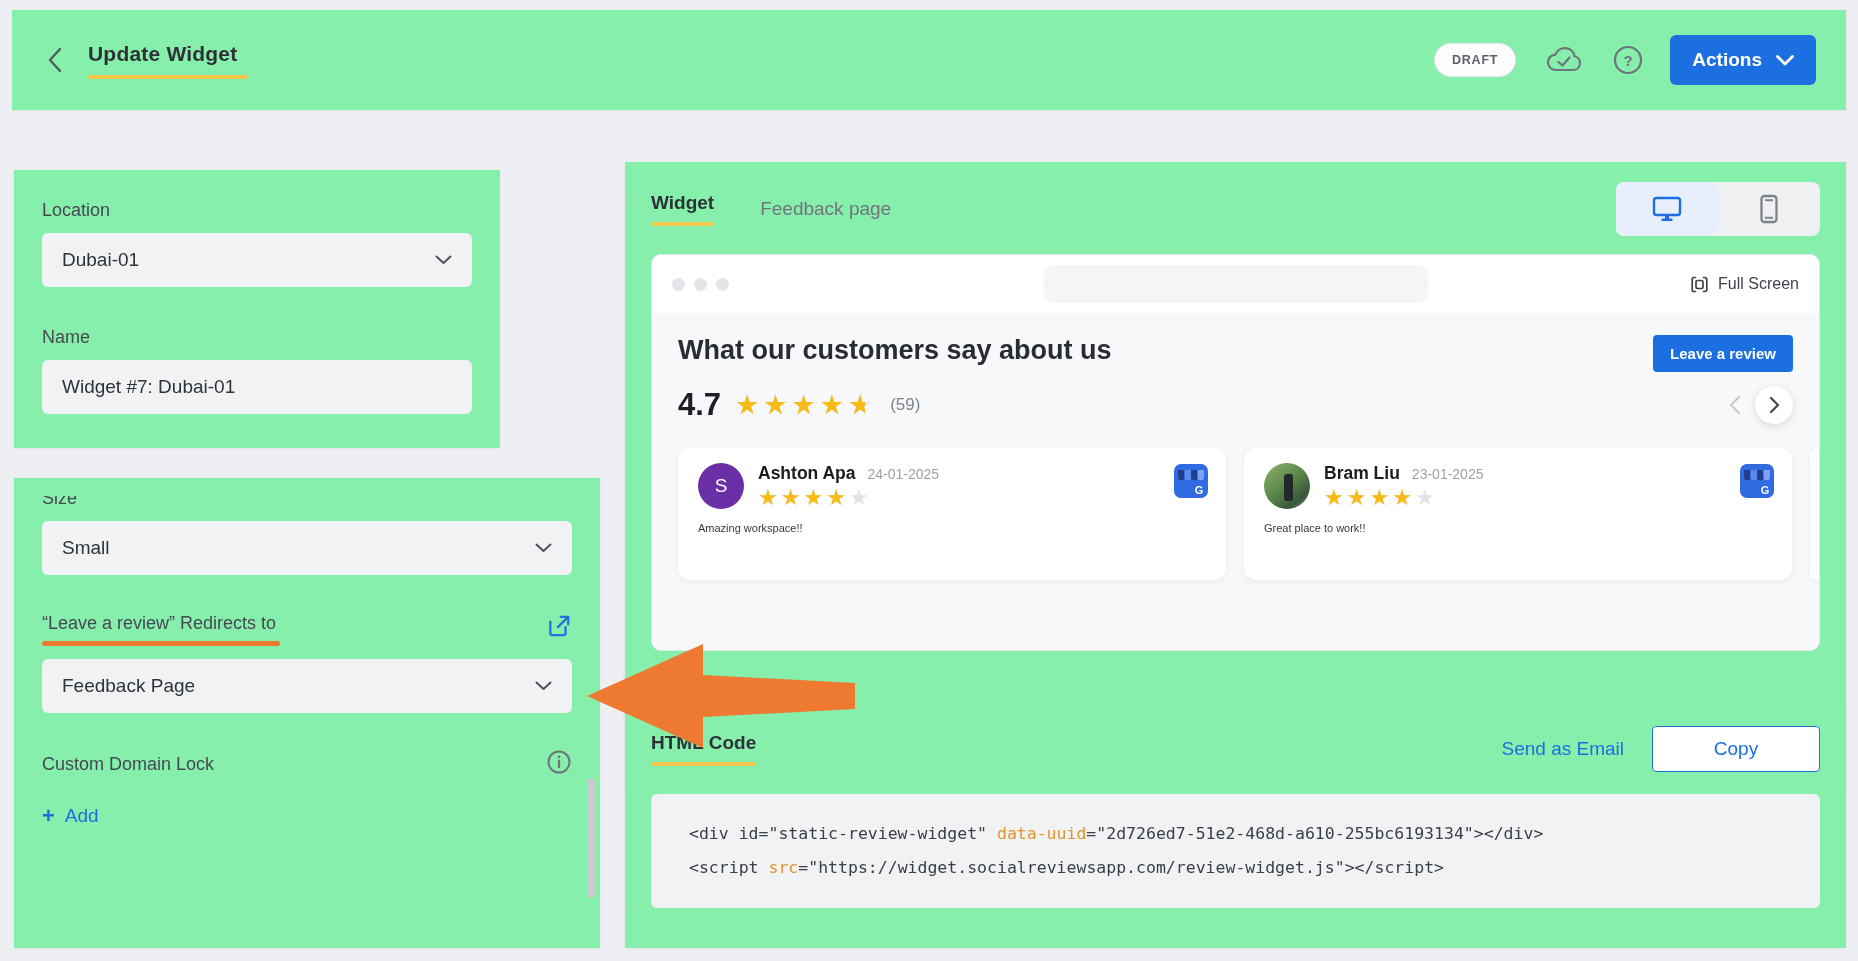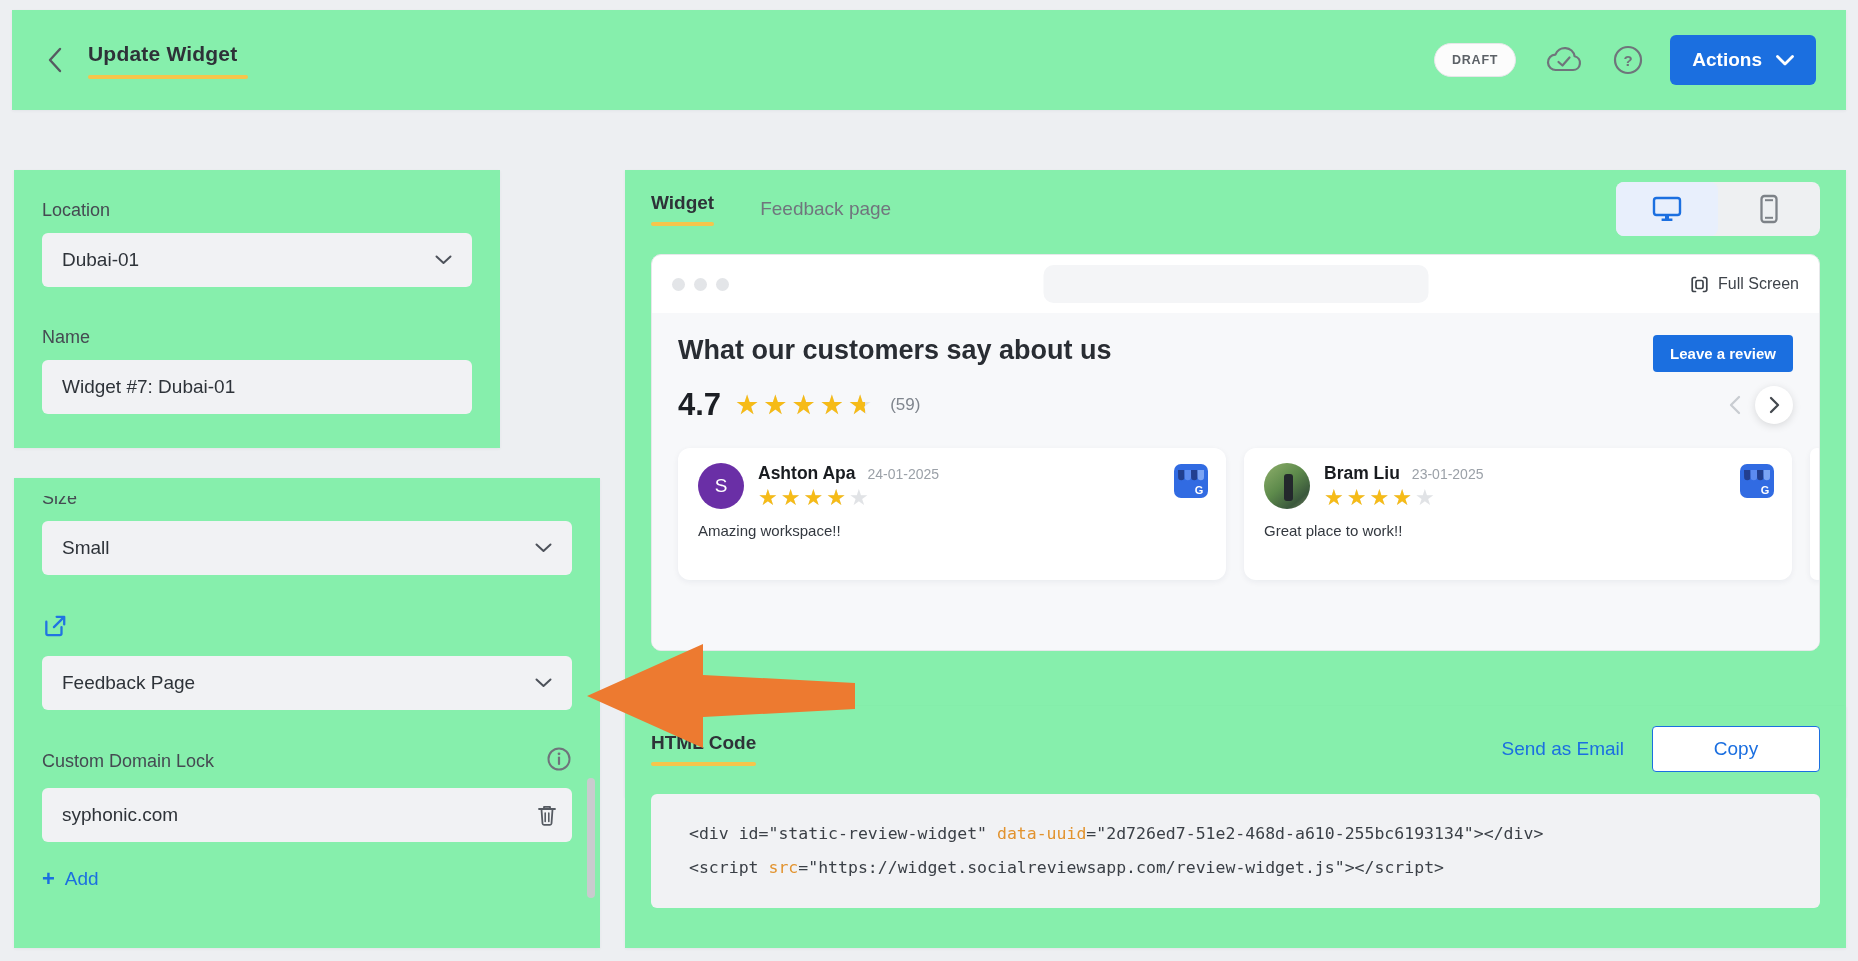--- a/index.html
+++ b/index.html
@@ -37,21 +37,21 @@
   .label-row { display:flex; align-items:flex-start; justify-content:space-between; }
   .orange-underline { width:238px; height:5px; background:#ed7a30; border-radius:3px; margin-top:7px; }
   .input-wrap { position:relative; }
   .input-wrap .text-input { padding-right:52px; cursor:text; }
   .trash-btn { position:absolute; right:14px; top:50%; transform:translateY(-50%); display:flex; cursor:pointer; }
   .add-link { display:flex; align-items:center; gap:10px; margin-top:26px; color:#1b6fe0; font-size:19px; cursor:pointer; width:max-content; }
   .add-plus { font-size:22px; font-weight:600; line-height:1; }
   .scroll-thumb { position:absolute; right:5px; top:300px; width:8px; height:120px; background:#c9cbce; border-radius:4px; cursor:grab; }
 
   
-  #preview { left:625px; top:170px; width:1221px; height:627px; padding:12px 26px; }
+  #preview { left:625px; top:162px; width:1221px; height:627px; padding:20px 26px; }
   .tabs-row { display:flex; align-items:center; }
   .tab { margin-right:46px; cursor:pointer; }
   .tab .tlbl { font-size:19px; color:#70757d; }
   .tab.active .tlbl { color:#2e3238; font-weight:600; }
   .tab .yellow-underline { margin-top:8px; }
   .device-toggle { margin-left:auto; background:#eef0f2; border-radius:8px; display:flex; height:54px; width:204px; }
   .seg { flex:1; display:flex; align-items:center; justify-content:center; border-radius:8px; cursor:pointer; }
   .seg.active { background:#e8effc; }
 
   .browser { margin-top:18px; border:1px solid #e6e8ea; border-radius:10px; overflow:hidden; height:397px; background:#fff; }
@@ -82,21 +82,21 @@
   .rcard { width:548px; height:132px; background:#fff; border-radius:12px; box-shadow:0 2px 6px rgba(20,30,60,.06); padding:15px 20px; position:relative; flex:none; }
   .rhead { display:flex; gap:14px; }
   .avatar { width:46px; height:46px; border-radius:50%; flex:none; }
   .avatar.initial { background:#6a2fa6; color:#fff; display:flex; align-items:center; justify-content:center; font-size:19px; }
   .avatar.photo { background:linear-gradient(140deg,#90b06c 0%,#5d8a4b 45%,#3a573c 78%,#7b8a65 100%); position:relative; overflow:hidden; }
   .avatar.photo::after { content:""; position:absolute; left:20px; top:11px; width:9px; height:27px; background:#23282c; border-radius:3px; }
   .rname-row { display:flex; align-items:baseline; gap:12px; }
   .rname { font-size:17.5px; font-weight:700; color:#191c20; }
   .rdate { font-size:14px; color:#9ba1a8; }
   .gicon { position:absolute; right:18px; top:16px; }
-  .rtext { font-size:15px; color:#33383f; margin-top:13px; }
+  .rtext { font-size:11px; color:#33383f; margin-top:13px; }
   .sliver { width:14px; border-radius:10px; background:#fff; box-shadow:0 2px 6px rgba(20,30,60,.06); flex:none; }
 
   
   #codecard { left:625px; top:706px; width:1221px; height:242px; padding:20px 26px; }
   .code-head { display:flex; align-items:center; }
   .send-link { margin-left:auto; color:#1b6fe0; font-size:19px; margin-right:28px; cursor:pointer; }
   .copy-btn { border:1.5px solid #1b6fe0; color:#1b6fe0; background:#fff; font-size:19px; width:168px; height:46px; border-radius:4px; font-weight:500; cursor:pointer; font-family:inherit; }
   .codeblock { margin-top:22px; background:#f1f2f4; border-radius:6px; padding:23px 38px; font-family:"DejaVu Sans Mono", monospace; font-size:16.5px; line-height:34px; color:#3b4047; white-space:pre; }
   .code-attr { color:#e2932e; }
 
@@ -162,20 +162,24 @@
     <div class="select">
       <span>Small</span>
       <svg width="17" height="10" viewBox="0 0 17 10">
           <polyline points="1.5,1.5 8.5,8 15.5,1.5" fill="none" stroke="#4d525a" stroke-width="2" stroke-linecap="round" stroke-linejoin="round"></polyline>
         </svg>
     </div>
   </div>
 
   <div class="fgroup" style="margin-bottom:36px">
     <div class="label-row">
+      <div>
+        <div class="field-label">“Leave a review” Redirects to</div>
+        <div class="orange-underline"></div>
+      </div>
       <span style="cursor:pointer">
         <svg width="26" height="26" viewBox="0 0 24 24">
           <path d="M4 8 v11 a1.5 1.5 0 0 0 1.5 1.5 h11 A1.5 1.5 0 0 0 18 19 V13" fill="none" stroke="#2173e2" stroke-width="2.1" stroke-linecap="round"></path>
           <polyline points="13.5,3.5 20.5,3.5 20.5,10.5" fill="none" stroke="#2173e2" stroke-width="2.1" stroke-linecap="round" stroke-linejoin="round"></polyline>
           <line x1="20" y1="4" x2="11" y2="13" stroke="#2173e2" stroke-width="2.1" stroke-linecap="round"></line>
         </svg>
       </span>
     </div>
     <div class="select" style="margin-top:13px">
       <span>Feedback Page</span>
@@ -186,32 +190,20 @@
   </div>
 
   <div class="fgroup" style="margin-bottom:0">
     <div class="label-row" style="align-items:center">
       <div class="field-label">Custom Domain Lock</div>
       <span style="cursor:pointer">
         <svg width="26" height="26" viewBox="0 0 26 26">
           <circle cx="13" cy="13" r="10.5" fill="none" stroke="#6f747b" stroke-width="2"></circle>
           <line x1="13" y1="11.5" x2="13" y2="18" stroke="#6f747b" stroke-width="2.2" stroke-linecap="round"></line>
           <circle cx="13" cy="7.8" r="1.4" fill="#6f747b"></circle>
-        </svg>
-      </span>
-    </div>
-    <div class="input-wrap">
-      <input class="text-input" value="syphonic.com" style="">
-      <span class="trash-btn">
-        <svg width="22" height="24" viewBox="0 0 22 24">
-          <line x1="3" y1="6" x2="19" y2="6" stroke="#565b62" stroke-width="1.8" stroke-linecap="round"></line>
-          <path d="M8 6 V3.8 h6 V6" fill="none" stroke="#565b62" stroke-width="1.8" stroke-linejoin="round"></path>
-          <path d="M5.5 6.5 l1 14 a1.5 1.5 0 0 0 1.5 1.3 h6 a1.5 1.5 0 0 0 1.5-1.3 l1-14" fill="none" stroke="#565b62" stroke-width="1.8" stroke-linejoin="round"></path>
-          <line x1="9.2" y1="10" x2="9.2" y2="18.5" stroke="#565b62" stroke-width="1.6" stroke-linecap="round"></line>
-          <line x1="12.8" y1="10" x2="12.8" y2="18.5" stroke="#565b62" stroke-width="1.6" stroke-linecap="round"></line>
         </svg>
       </span>
     </div>
     <div class="add-link">
       <span class="add-plus">+</span>
       <span>Add</span>
     </div>
   </div>
   <div class="scroll-thumb"></div>
 </div>

